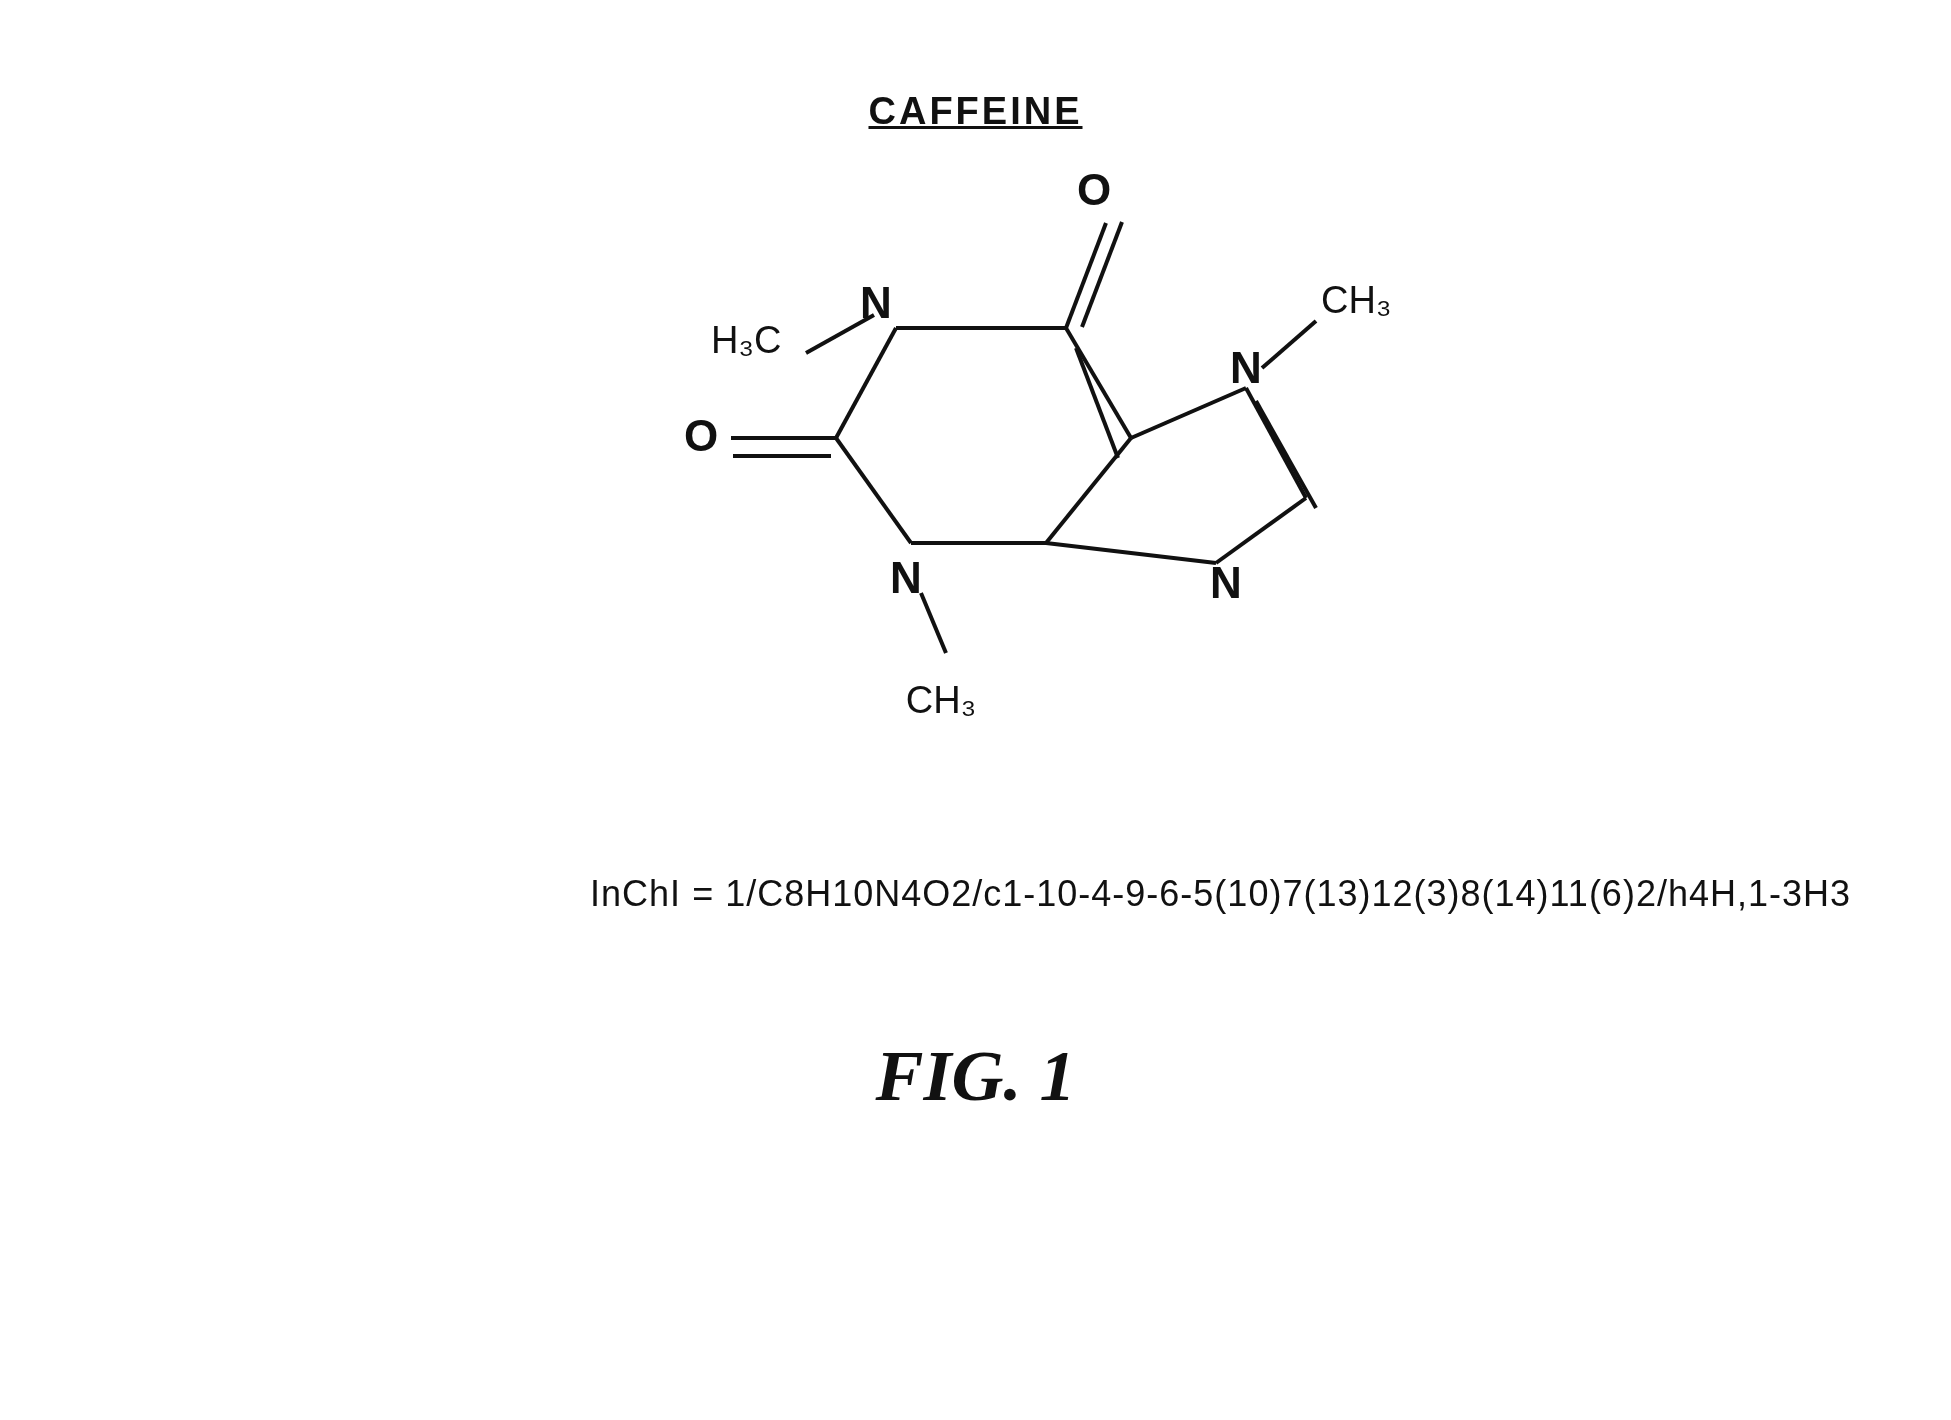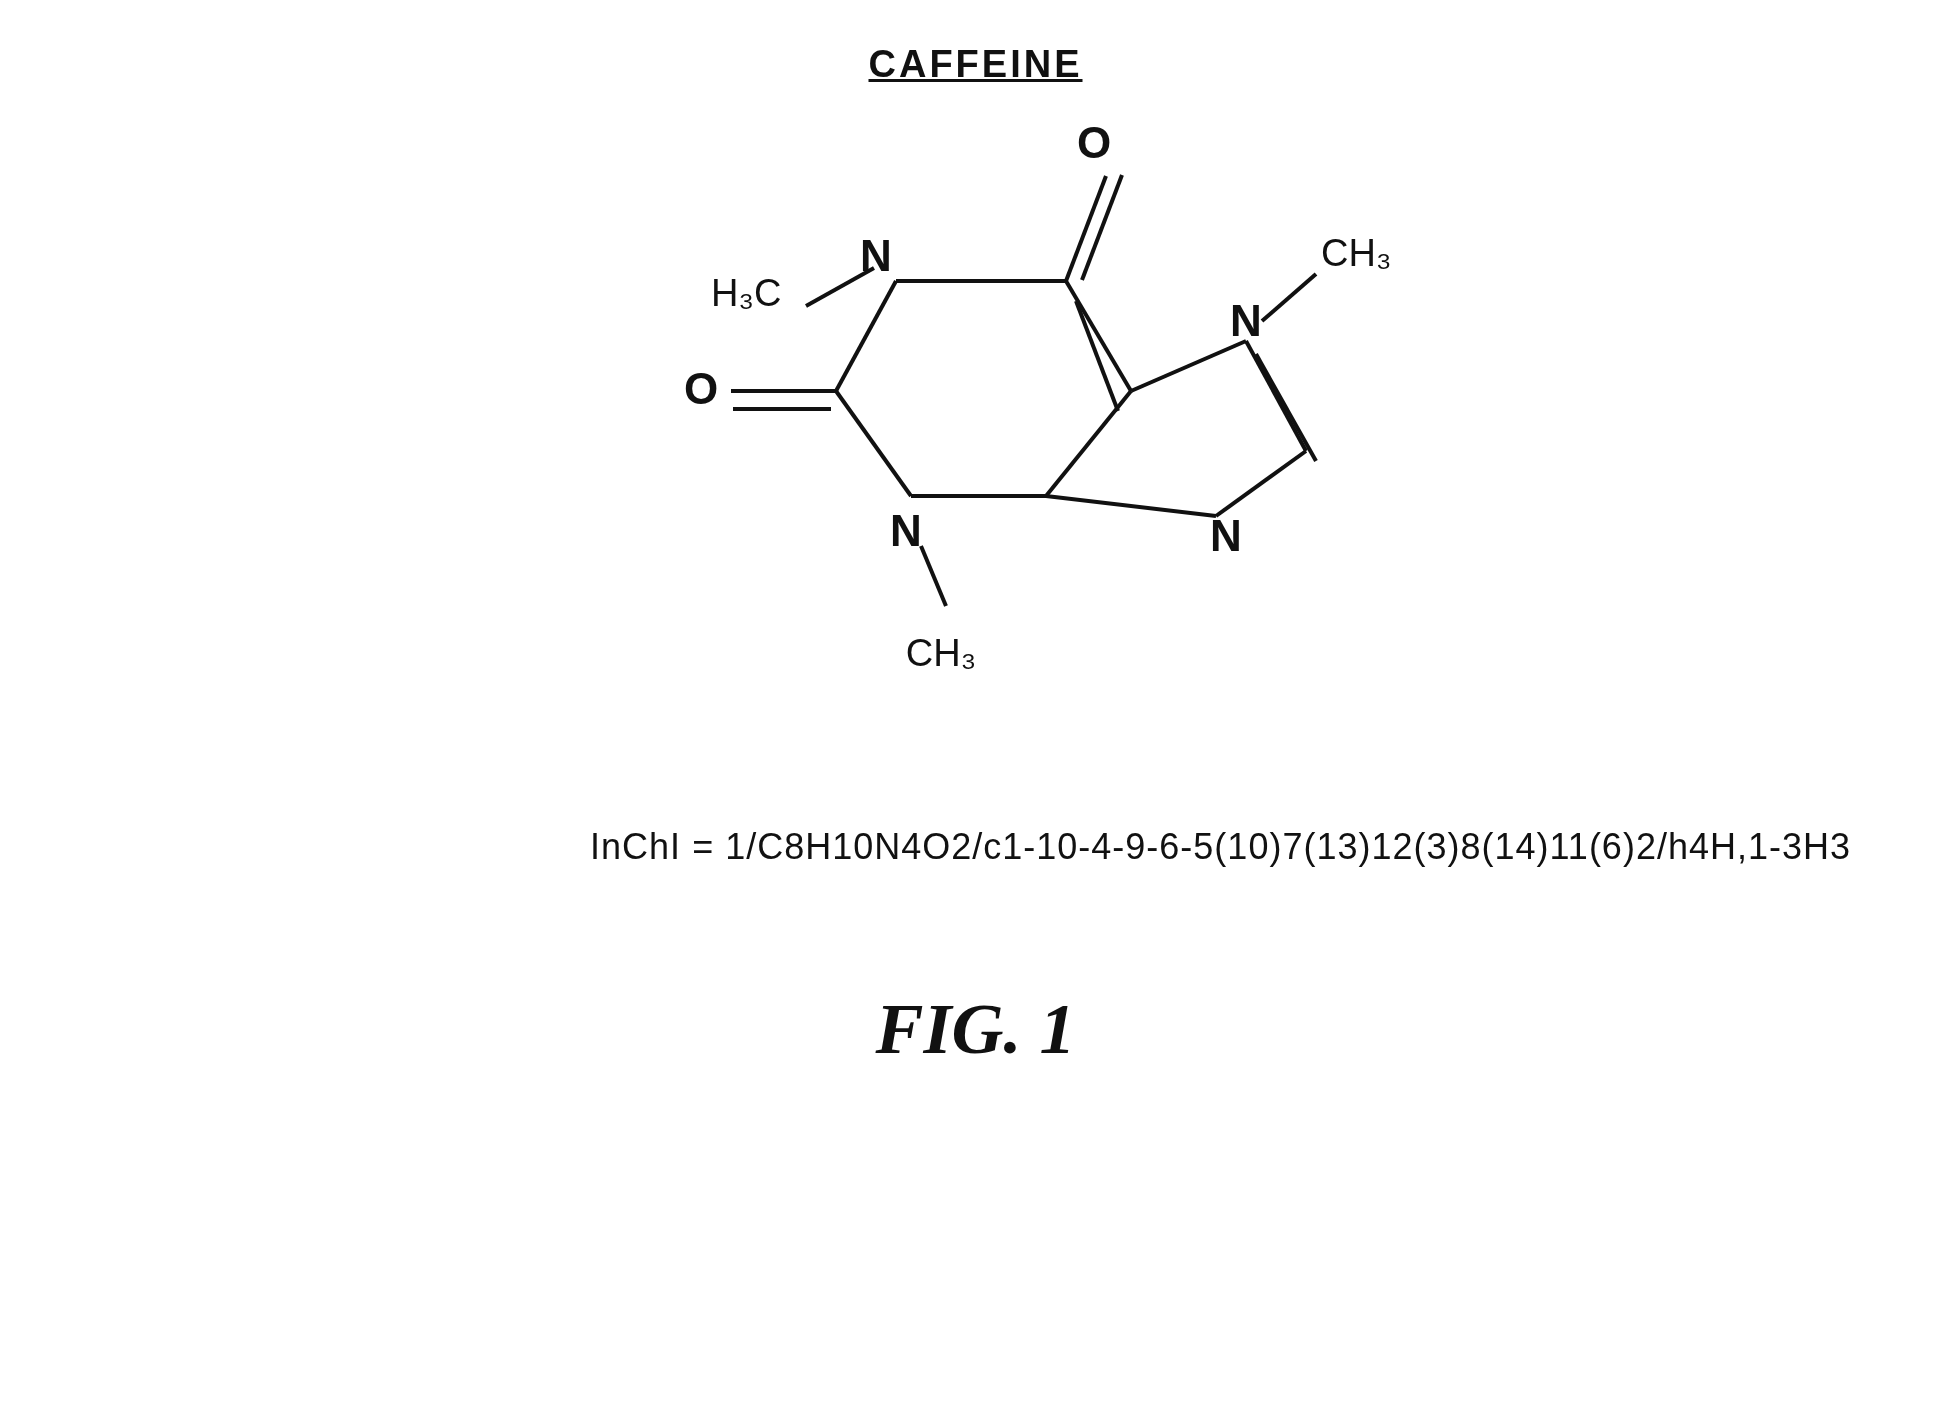--- a/index.html
+++ b/index.html
@@ -14,21 +14,21 @@
 
     .page-container {
       width: 100%;
       height: 100%;
       position: relative;
       background: #fff;
     }
 
     .title-area {
       text-align: center;
-      padding-top: 43px;
+      padding-top: 90px;
     }
 
     .title-text {
       font-family: Arial, Helvetica, sans-serif;
       font-size: 38px;
       font-weight: bold;
       letter-spacing: 3px;
       text-decoration: underline;
       color: #111;
     }

